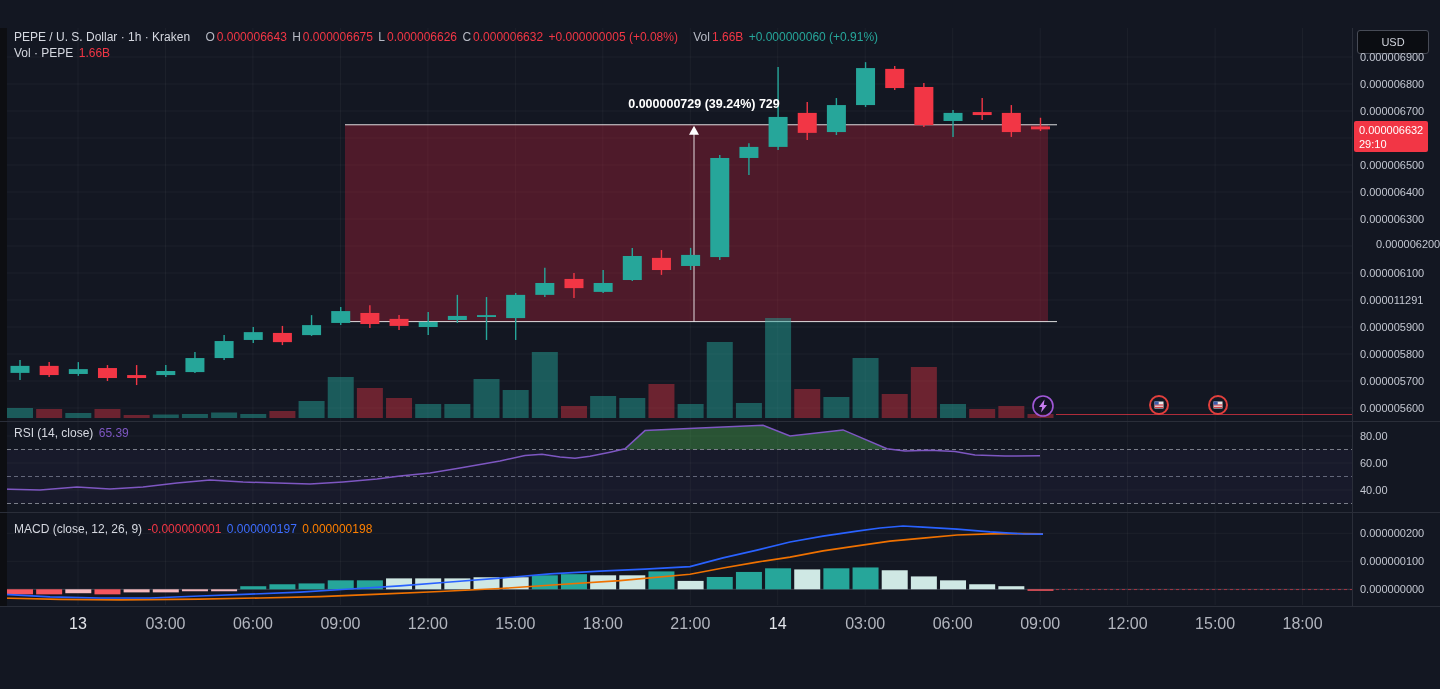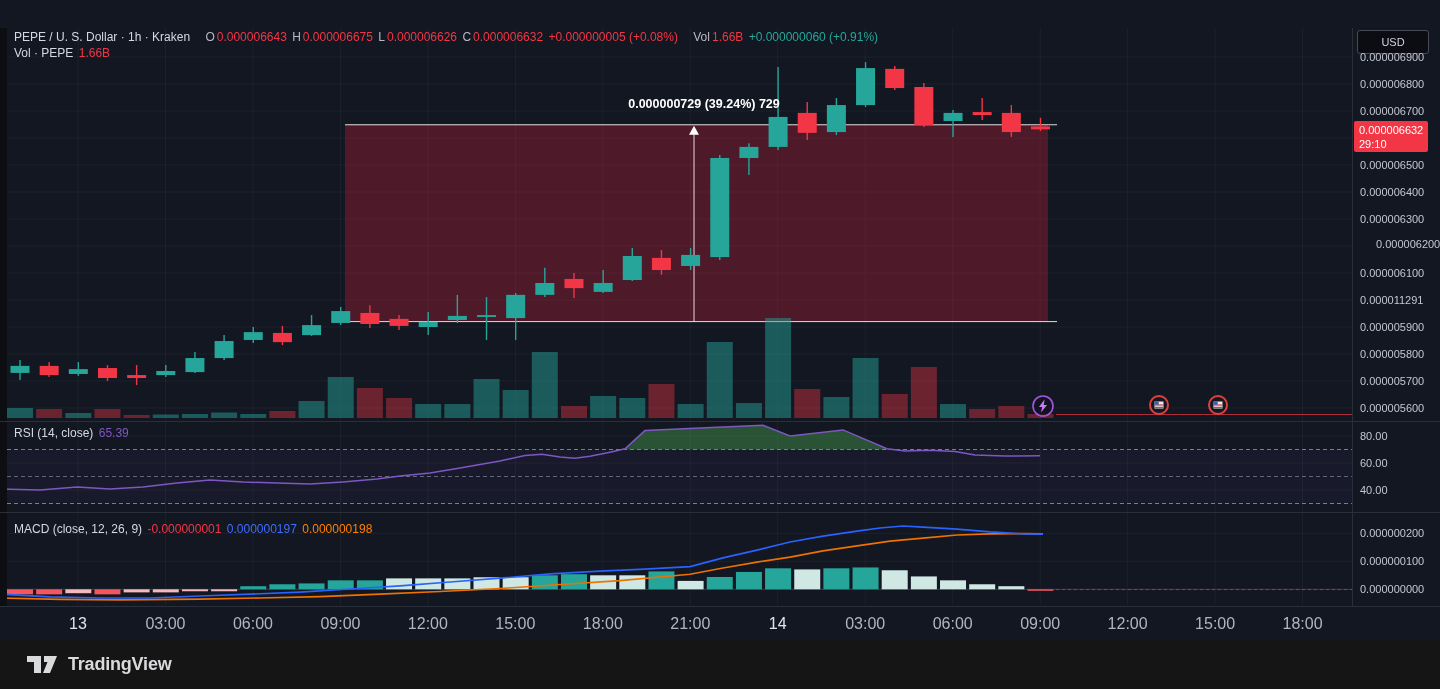--- a/index.html
+++ b/index.html
@@ -375,29 +375,20 @@
       <div class="time-label" style="left: 690.29px;">21:00</div>
       <div class="time-label day" style="left: 777.76px;">14</div>
       <div class="time-label" style="left: 865.23px;">03:00</div>
       <div class="time-label" style="left: 952.7px;">06:00</div>
       <div class="time-label" style="left: 1040.17px;">09:00</div>
       <div class="time-label" style="left: 1127.64px;">12:00</div>
       <div class="time-label" style="left: 1215.11px;">15:00</div>
       <div class="time-label" style="left: 1302.58px;">18:00</div>
     </div>
 
-  <div class="abs" id="footer-bar">
-    <div id="tradingview-logo">
-      <svg width="32" height="22" viewBox="0 0 32 22">
-        <polygon points="0,2 14,2 14,19 7,19 7,8 0,8" fill="#d9dadc"></polygon>
-        <polygon points="17,2 30,2 23,19 16,19 20.5,8 17,8" fill="#d9dadc"></polygon>
-      </svg>
-      <span id="logo-text">TradingView</span>
-    </div>
-  </div>
 
 <div class="abs event-icon" style="left: 1148px; top: 394px;"><svg width="22" height="22" viewBox="-11 -11 22 22">
         <circle r="9" fill="#131722" stroke="#e2403d" stroke-width="2"></circle>
         <rect x="-4.5" y="-3.5" width="9" height="7" fill="#e8e8e8"></rect>
         <rect x="-4.5" y="-0.6" width="9" height="1.2" fill="#cf3d44"></rect>
         <rect x="-4.5" y="1.8" width="9" height="1.2" fill="#cf3d44"></rect>
         <rect x="-4.5" y="-3.5" width="4.2" height="3.2" fill="#3c5ba9"></rect>
       </svg></div>
     <div class="abs event-icon" style="left: 1207px; top: 394px;"><svg width="22" height="22" viewBox="-11 -11 22 22">
         <circle r="9" fill="#131722" stroke="#e2403d" stroke-width="2"></circle>

